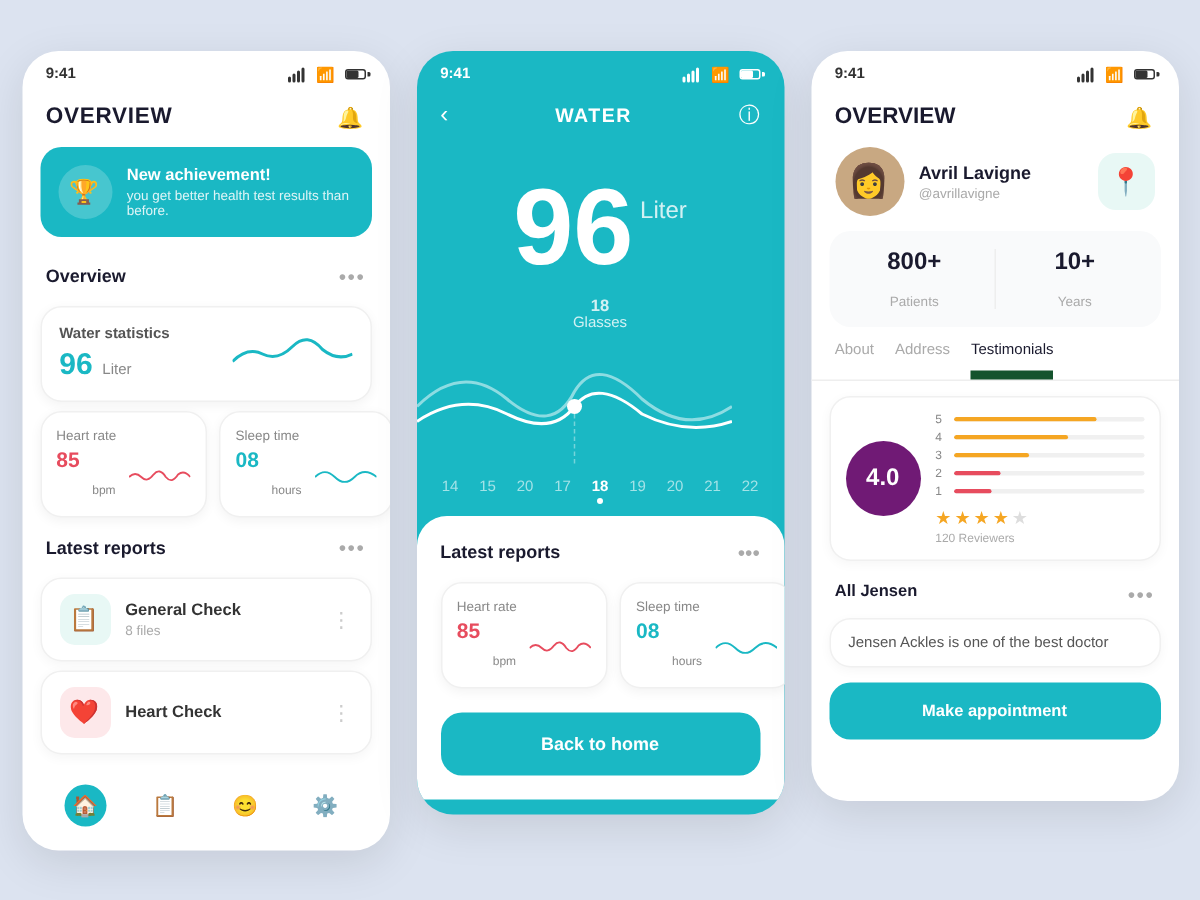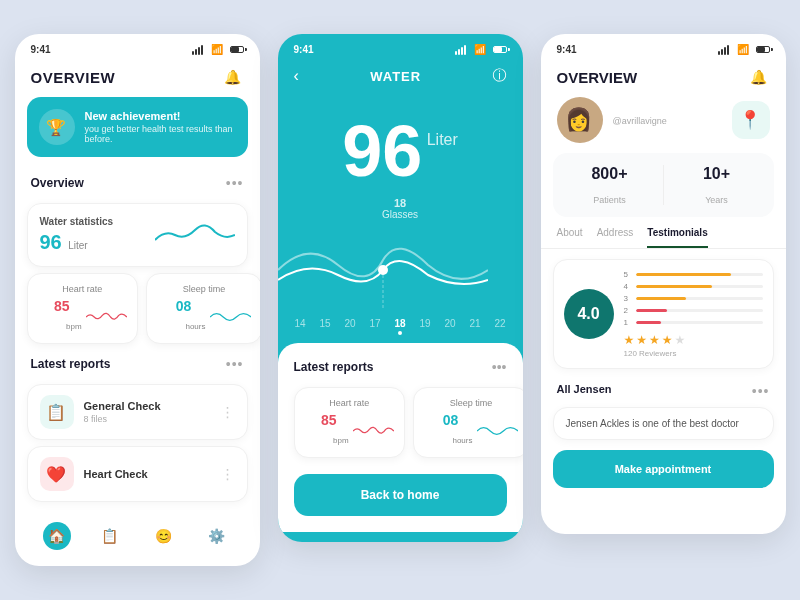--- a/index.html
+++ b/index.html
@@ -172,21 +172,20 @@
       gap: 8px;
       margin: 6px 12px;
     }
     .mini-card {
       flex: 1;
       background: #fff;
       border-radius: 14px;
       padding: 10px;
       border: 1px solid #f0f0f0;
       box-shadow: 0 2px 8px rgba(0,0,0,0.05);
-      text-align: center;
     }
     .mini-label { font-size: 9px; color: #888; margin-bottom: 3px; }
     .mini-value { font-size: 14px; font-weight: 700; color: #e74c5e; }
     .mini-value-blue { color: #1ab8c4; }
     .mini-unit { font-size: 8px; color: #888; margin-left: 24px; }
     .mini-chart { width: 50px; height: 20px; margin-top: 4px; }
 
     .report-item {
       margin: 6px 12px;
       background: #fff;
@@ -380,39 +379,39 @@
       margin-bottom: 10px;
     }
     .tab-item {
       font-size: 10px;
       color: #aaa;
       padding-bottom: 8px;
       cursor: pointer;
     }
     .tab-item-active {
       color: #1a1a2e;
-      font-weight: 700;
-      border-bottom: 2px solid #14532d;
+      font-weight: 400;
+      border-bottom: 6px solid #14532d;
     }
 
     .rating-section {
       margin: 0 12px 10px;
       background: #fff;
       border-radius: 14px;
       padding: 10px;
       border: 1px solid #f0f0f0;
       box-shadow: 0 2px 8px rgba(0,0,0,0.04);
       display: flex;
       gap: 10px;
       align-items: center;
     }
     .rating-circle {
       width: 50px;
       height: 50px;
-      background: #0f766e;
+      background: #701a75;
       border-radius: 50%;
       display: flex;
       align-items: center;
       justify-content: center;
       color: #fff;
       font-size: 16px;
       font-weight: 700;
       flex-shrink: 0;
     }
     .rating-bars { flex: 1; }
@@ -706,20 +705,21 @@
     
     <div class="profile-header-row">
       <span class="profile-title">OVERVIEW</span>
       <div class="bell-icon">🔔</div>
     </div>
 
     
     <div class="profile-info">
       <div class="avatar">👩</div>
       <div>
+        <div class="profile-name">Avril Lavigne</div>
         <div class="profile-handle">@avrillavigne</div>
       </div>
       <div class="location-badge">📍</div>
     </div>
 
     
     <div class="stats-row">
       <div class="stat-col">
         <div class="stat-value">800+</div>
         <div class="stat-label">Patients</div>

